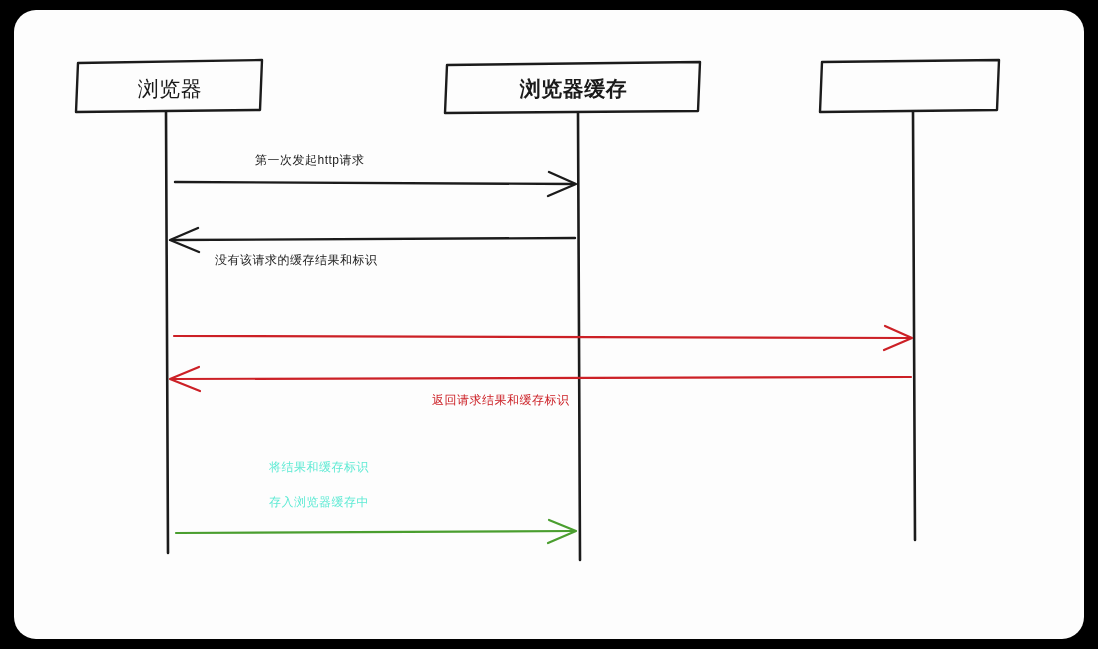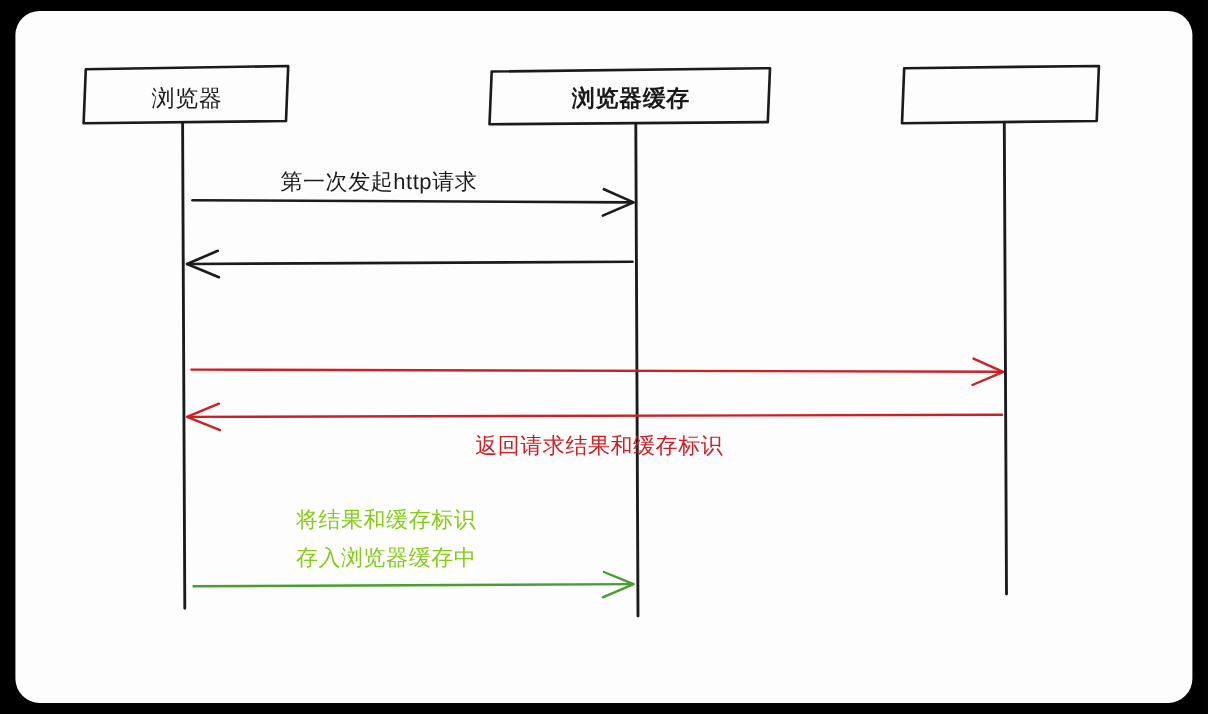--- a/index.html
+++ b/index.html
@@ -40,25 +40,25 @@
     white-space: nowrap;
     font-family: "Liberation Sans", sans-serif;
     letter-spacing: 0.5px;
   }
   .actor-label {
     font-size: 21px;
     color: #1a1a1a;
     text-align: center;
   }
   .msg-label {
-    font-size: 20px;
+    font-size: 12px;
   }
   .msg-black { color: #1b1b1b; }
   .msg-red   { color: #cc2026; }
-  .msg-green { color: #84cc16; }
+  .msg-green { color: #5eead4; }
 </style>
 </head>
 <body>
 
 <div id="canvas">
   <div id="sheet"></div>
 
   <svg id="svg-layer" viewBox="0 0 1098 649" xmlns="http://www.w3.org/2000/svg">
 
     <g>
@@ -107,20 +107,21 @@
     </g>
   </svg>
 
   <div class="lbl actor-label" style="left:78px; top:75px; width:184px;">浏览器</div>
 
   <div class="lbl actor-label" style="left:447px; top:75px; width:253px;font-weight:bold;">浏览器缓存</div>
 
 
   <div class="lbl msg-label msg-black" style="left:255px; top:152px;">第一次发起http请求</div>
 
+  <div class="lbl msg-label msg-black" style="left:215px; top:252px;">没有该请求的缓存结果和标识</div>
 
 
   <div class="lbl msg-label msg-red" style="left:432px; top:392px;">返回请求结果和缓存标识</div>
 
   <div class="lbl msg-label msg-green" style="left:269px; top:459px;">将结果和缓存标识</div>
 
   <div class="lbl msg-label msg-green" style="left:269px; top:494px;">存入浏览器缓存中</div>
 </div>
 
 </body></html>

